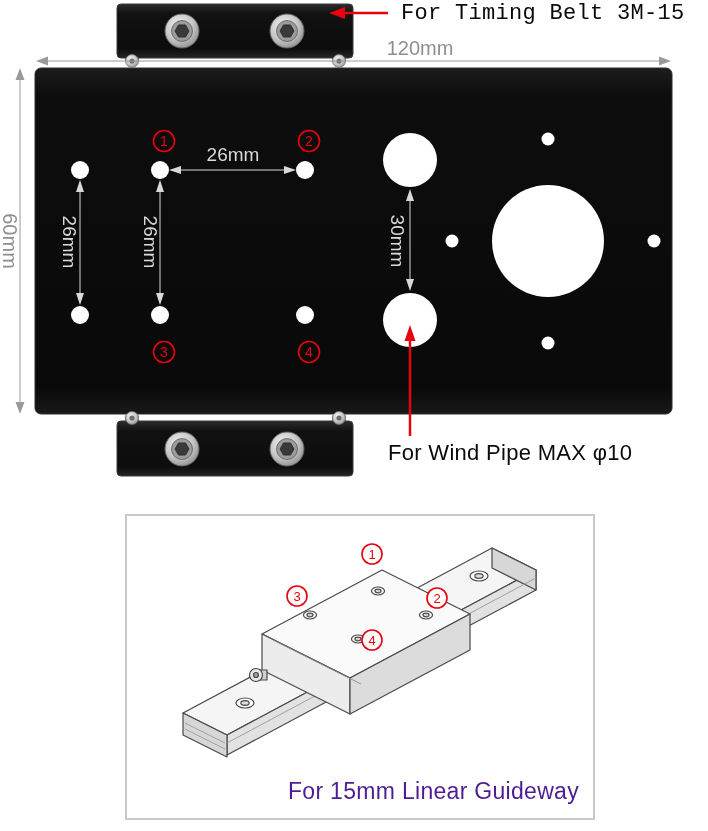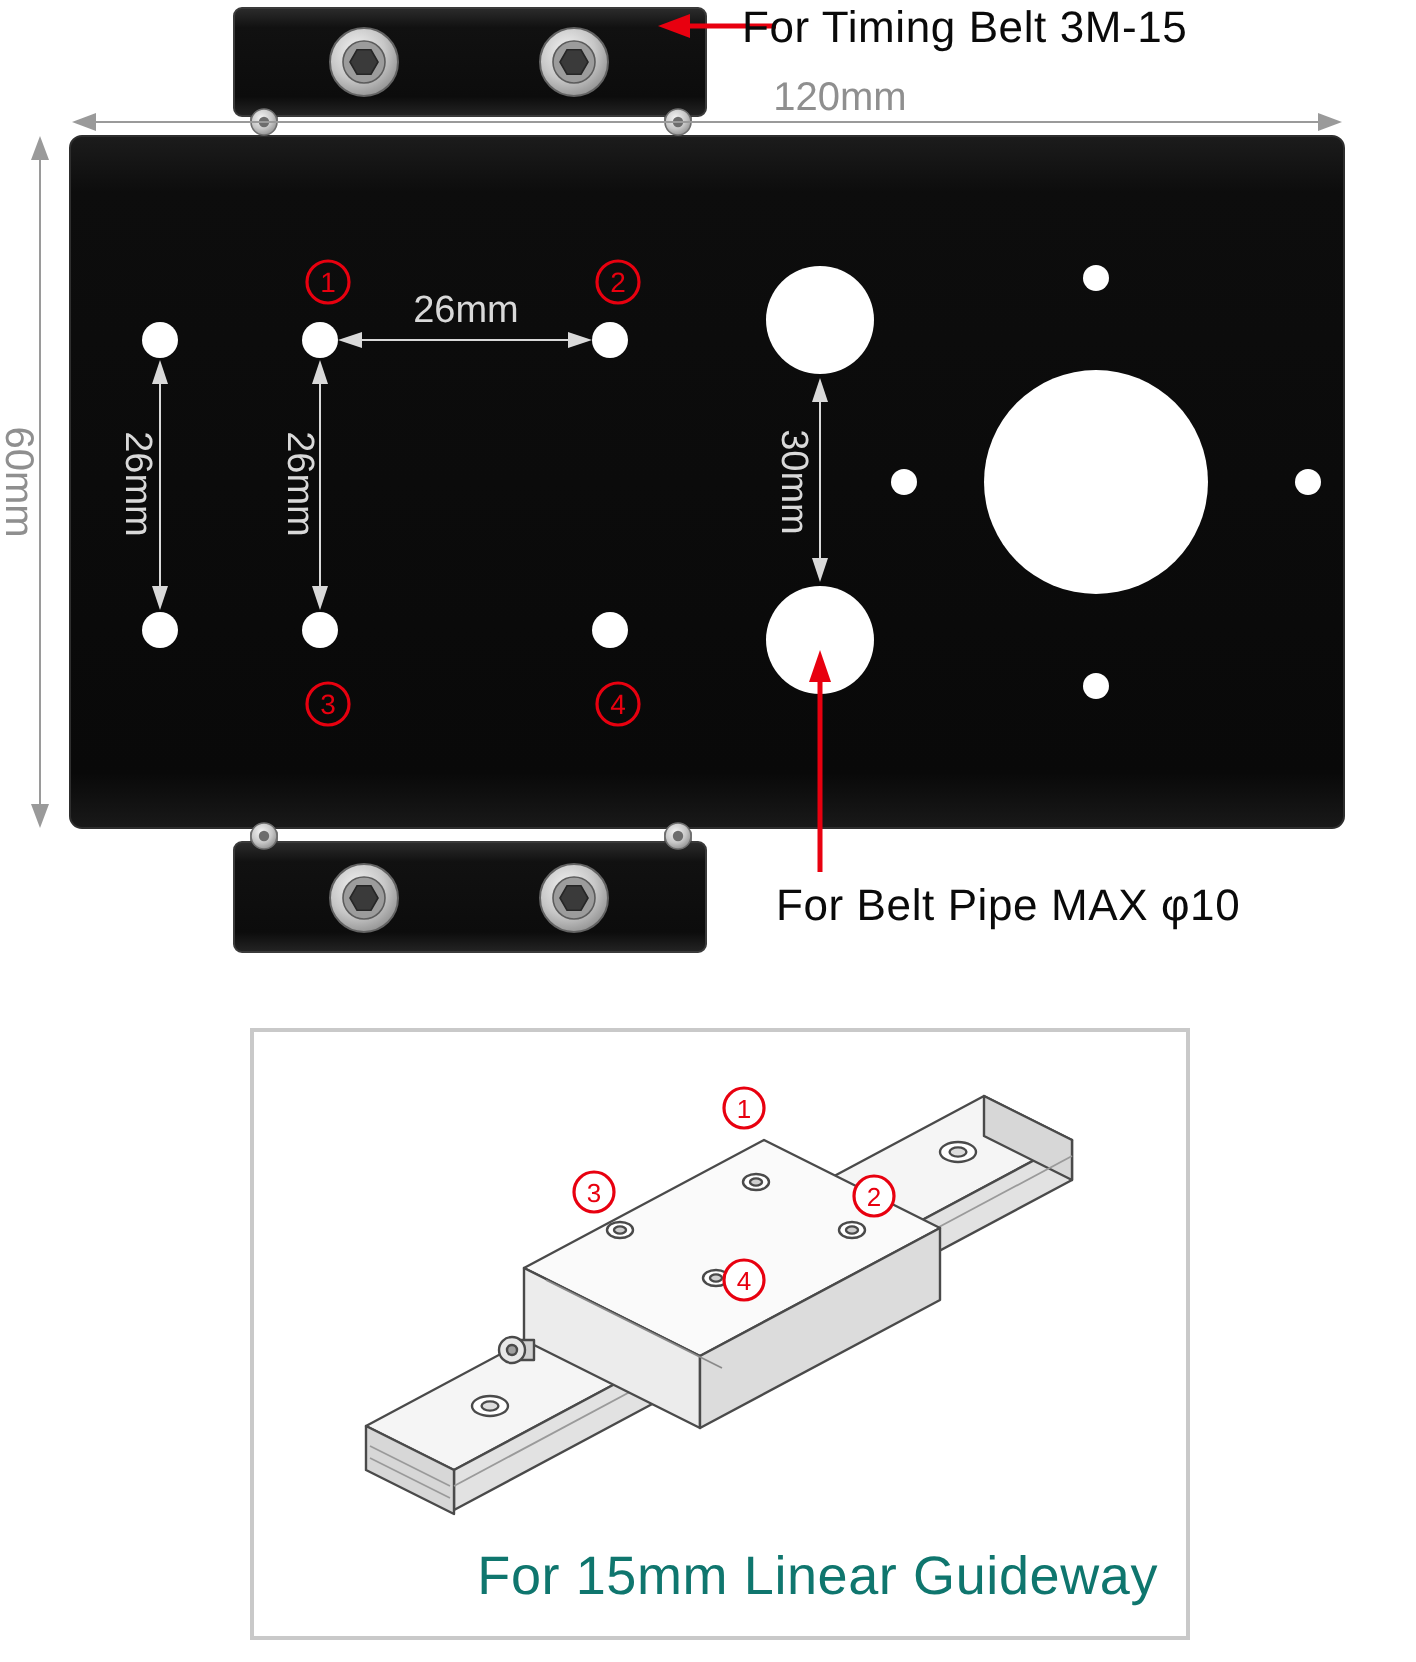--- a/index.html
+++ b/index.html
@@ -2,27 +2,27 @@
 <html><head>
 <meta charset="utf-8">
 <style>
   * { margin:0; padding:0; box-sizing:border-box; }
   html,body { background:#ffffff; font-family:"Liberation Sans", sans-serif; }
   .stage { position:relative; width:708px; height:831px; background:#fff; overflow:hidden; }
   svg { display:block; }
   .main-svg { position:absolute; left:0; top:0; }
   svg text { font-family:"Liberation Sans", sans-serif; }
   .ann { position:absolute; color:#0a0a0a; font-size:22px; white-space:nowrap; letter-spacing:0.3px; }
-  .ann-timing { left:371px; top:1px; }
+  .ann-timing { left:401px; top:1px;font-family:Liberation Mono, monospace; }
   .ann-wind  { left:388px; top:440px; }
   .guide-box { position:absolute; left:125px; top:514px; width:470px; height:306px;
                border:2px solid #c9c9c9; background:#fff; }
   .guide-svg { position:absolute; left:0; top:8px; }
   .caption { position:absolute; right:14px; bottom:10px; text-align:center;
-             font-size:27px; color:#0f766e; line-height:1.45; letter-spacing:0.3px; }
+             font-size:23px; color:#4c1d95; line-height:1.45; letter-spacing:0.3px; }
 </style>
 </head>
 <body>
 
 <div class="stage">
 
   <svg class="main-svg" width="708" height="500" viewBox="0 0 708 500">
     <defs>
       <radialGradient id="scr" cx="40%" cy="35%" r="75%">
         <stop offset="0%" stop-color="#f4f4f4"></stop>
@@ -160,21 +160,21 @@
       <polygon points="329,13 345,7 345,19" fill="#e8000f"></polygon>
     </g>
 
     <g>
       <line x1="410" y1="339" x2="410" y2="436" stroke="#e8000f" stroke-width="2.5"></line>
       <polygon points="410,325 404.5,341 415.5,341" fill="#e8000f"></polygon>
     </g>
   </svg>
 
   <div class="ann ann-timing">For Timing Belt 3M-15</div>
-  <div class="ann ann-wind">For Belt Pipe MAX φ10</div>
+  <div class="ann ann-wind">For Wind Pipe MAX φ10</div>
 
   <div class="guide-box">
     <svg class="guide-svg" width="466" height="252" viewBox="0 0 466 252">
       <g stroke="#4a4a4a" stroke-width="1.2" stroke-linejoin="round">
 
         <g>
           <polygon points="56,189 157,135 201,157 100,211" fill="#f5f5f5"></polygon>
           <polygon points="100,211 201,157 201,177 100,231" fill="#e2e2e2"></polygon>
           <polygon points="56,189 100,211 100,233 56,211" fill="#d7d7d7"></polygon>
           <line x1="100" y1="219" x2="201" y2="165" stroke="#9a9a9a" stroke-width="0.9"></line>

